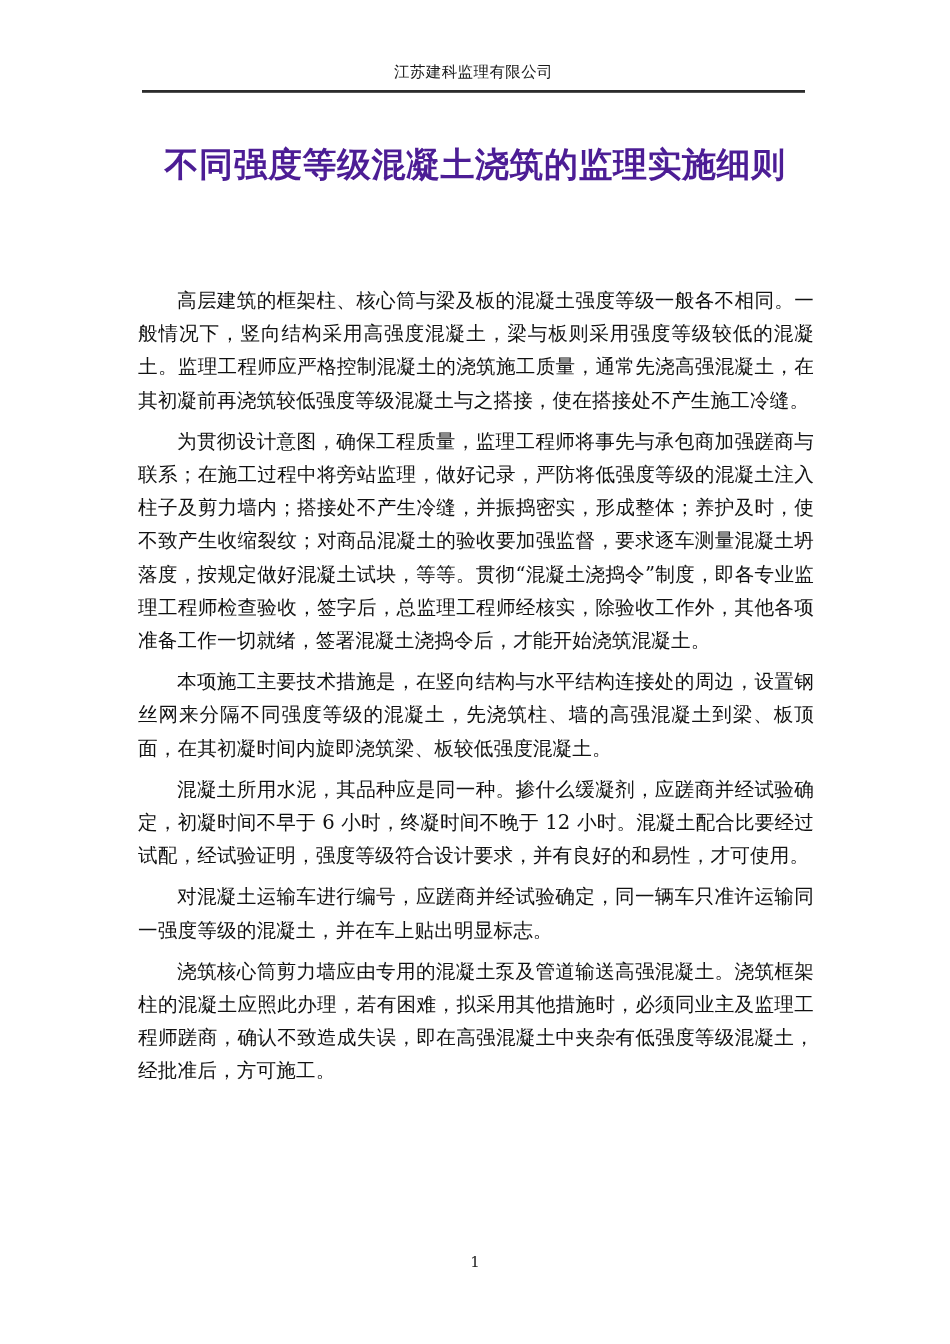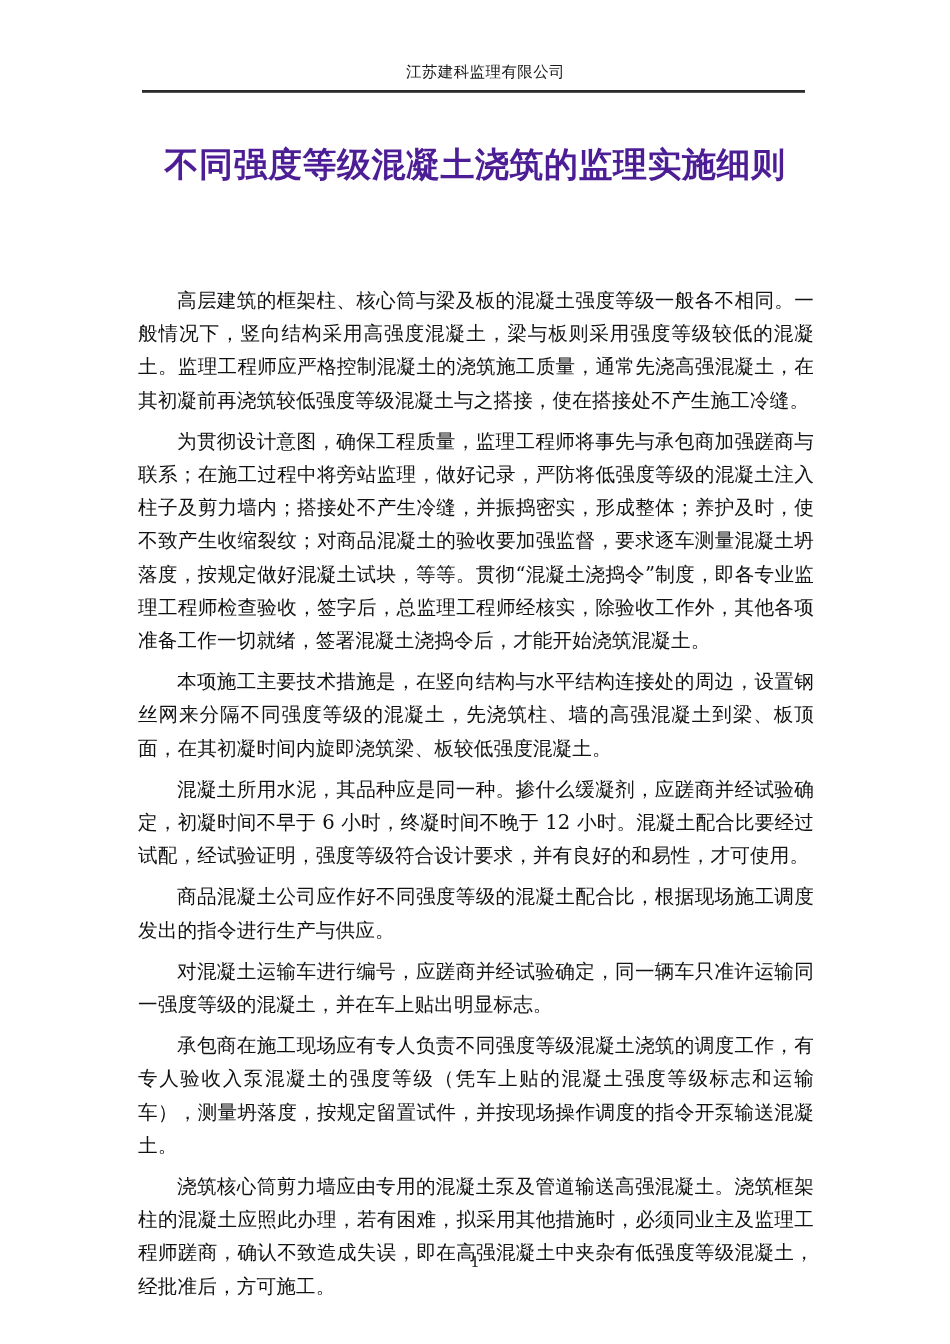--- a/index.html
+++ b/index.html
@@ -20,21 +20,21 @@
     position: relative;
     width: 950px;
     height: 1344px;
     box-sizing: border-box;
     background: #ffffff;
   }
 
   
   .page-header {
     position: absolute;
-    left: 154px;
+    left: 142px;
     top: 62px;
     width: 663px;
     text-align: center;
   }
   .page-header .header-text {
     display: block;
     font-family: "DejaVu Serif", "Liberation Serif", serif;
     font-size: 15.5px;
     line-height: 20px;
     letter-spacing: 0.4px;
@@ -116,22 +116,20 @@
   </div>
   <div class="header-rule"></div>
 
   <div class="doc-title">不同强度等级混凝土浇筑的监理实施细则</div>
 
   <div class="body-block">
     <p class="para indent">高层建筑的框架柱、核心筒与梁及板的混凝土强度等级一般各不相同。一般情况下，竖向结构采用高强度混凝土，梁与板则采用强度等级较低的混凝土。监理工程师应严格控制混凝土的浇筑施工质量，通常先浇高强混凝土，在其初凝前再浇筑较低强度等级混凝土与之搭接，使在搭接处不产生施工冷缝。</p>
     <p class="para indent">为贯彻设计意图，确保工程质量，监理工程师将事先与承包商加强蹉商与联系；在施工过程中将旁站监理，做好记录，严防将低强度等级的混凝土注入柱子及剪力墙内；搭接处不产生冷缝，并振捣密实，形成整体；养护及时，使不致产生收缩裂纹；对商品混凝土的验收要加强监督，要求逐车测量混凝土坍落度，按规定做好混凝土试块，等等。贯彻“混凝土浇捣令”制度，即各专业监理工程师检查验收，签字后，总监理工程师经核实，除验收工作外，其他各项准备工作一切就绪，签署混凝土浇捣令后，才能开始浇筑混凝土。</p>
     <p class="para indent">本项施工主要技术措施是，在竖向结构与水平结构连接处的周边，设置钢丝网来分隔不同强度等级的混凝土，先浇筑柱、墙的高强混凝土到梁、板顶面，在其初凝时间内旋即浇筑梁、板较低强度混凝土。</p>
     <p class="para indent">混凝土所用水泥，其品种应是同一种。掺什么缓凝剂，应蹉商并经试验确定，初凝时间不早于 6 小时，终凝时间不晚于 12 小时。混凝土配合比要经过试配，经试验证明，强度等级符合设计要求，并有良好的和易性，才可使用。</p>
-    <p class="para indent">商品混凝土公司应作好不同强度等级的混凝土配合比，根据现场施工调度发出的指令进行生产与供应。</p>
     <p class="para indent">对混凝土运输车进行编号，应蹉商并经试验确定，同一辆车只准许运输同一强度等级的混凝土，并在车上贴出明显标志。</p>
-    <p class="para indent">承包商在施工现场应有专人负责不同强度等级混凝土浇筑的调度工作，有专人验收入泵混凝土的强度等级（凭车上贴的混凝土强度等级标志和运输车），测量坍落度，按规定留置试件，并按现场操作调度的指令开泵输送混凝土。</p>
     <p class="para indent">浇筑核心筒剪力墙应由专用的混凝土泵及管道输送高强混凝土。浇筑框架柱的混凝土应照此办理，若有困难，拟采用其他措施时，必须同业主及监理工程师蹉商，确认不致造成失误，即在高强混凝土中夹杂有低强度等级混凝土，经批准后，方可施工。</p>
 
   </div>
 
   <div class="page-number">1</div>
 
 </div>
 
 </body></html>

